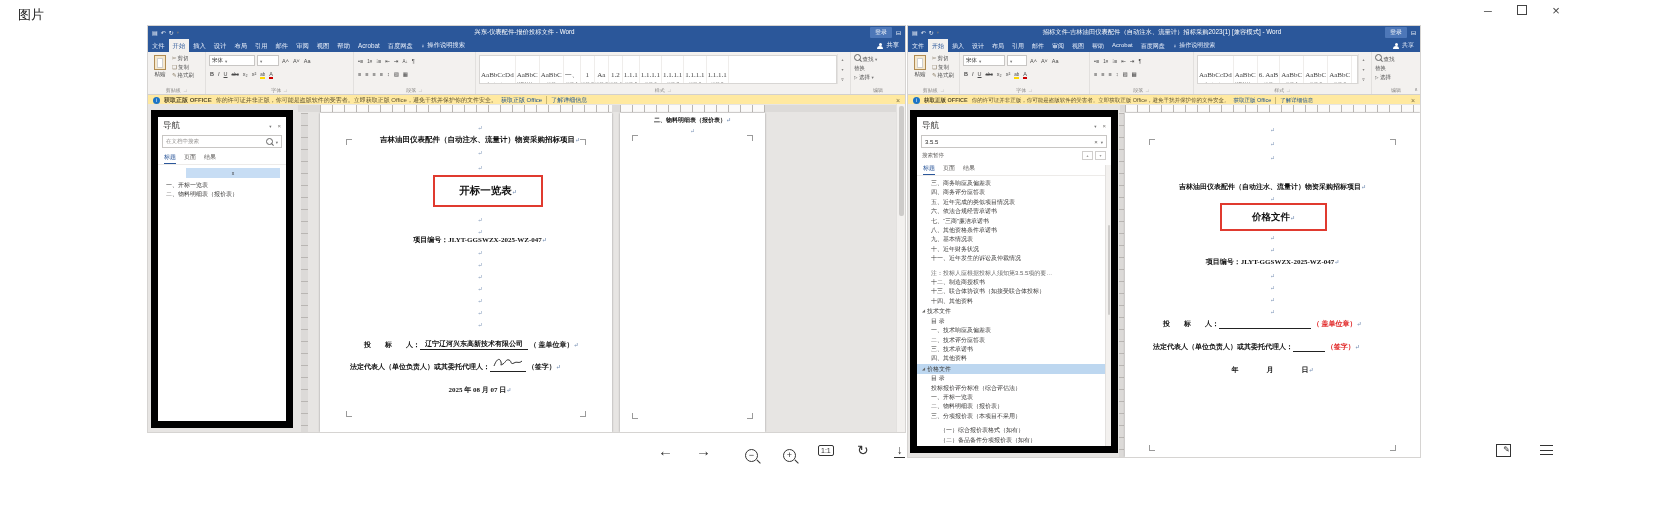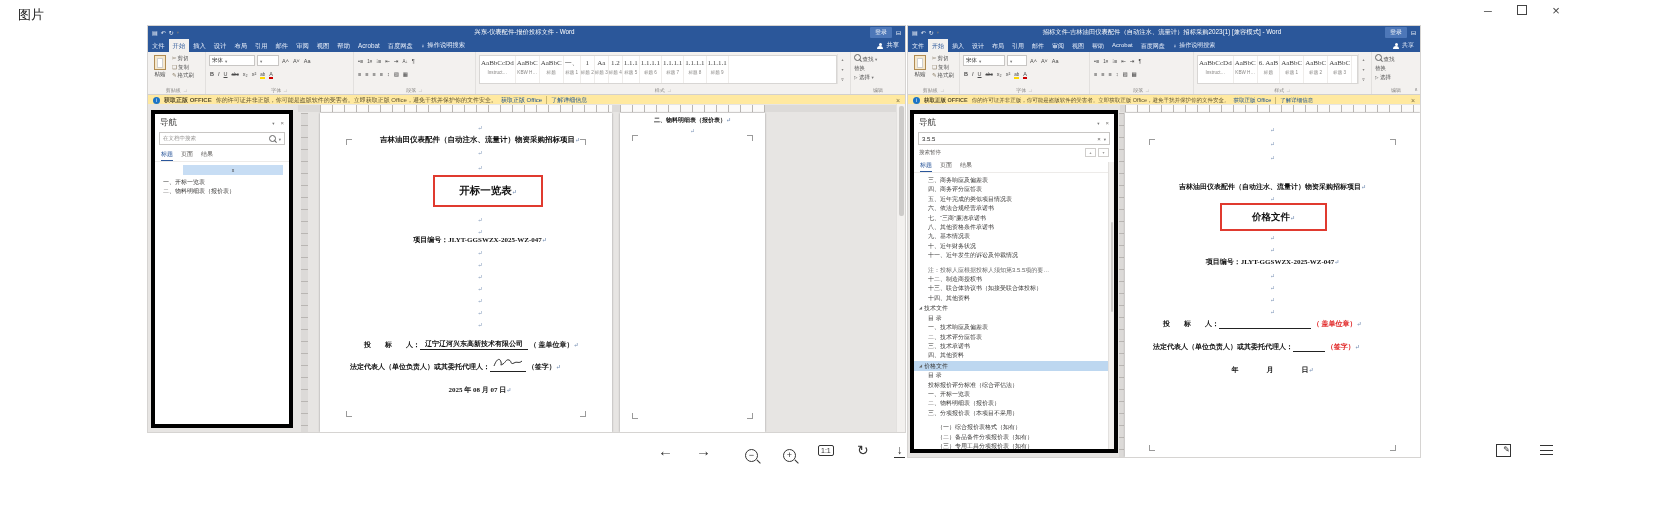--- a/index.html
+++ b/index.html
@@ -64,41 +64,41 @@
   .ic-fontcolor::before{content:"A";border-bottom:2px solid #c00;}
   .ic-highlight::before{content:"ab";border-bottom:2px solid #ffd800;font-size:4.5px;}
   .ic-bullets::before{content:"•≡";} .ic-num::before{content:"1≡";font-size:4.5px;} .ic-mlist::before{content:"⁝≡";}
   .ic-outdent::before{content:"⇤";} .ic-indent::before{content:"⇥";}
   .ic-sort::before{content:"A↓";font-size:4.5px;} .ic-para::before{content:"¶";}
   .ic-align::before{content:"≡";} .ic-spacing::before{content:"↕";}
   .ic-fill::before{content:"▨";} .ic-border::before{content:"▦";}
   .ic-save::before{content:"▤";} .ic-undo::before{content:"↶";} .ic-redo::before{content:"↻";}
   .ic-ribdisp::before{content:"⊟";}
   .sg{background:#fff;border:1px solid #d8d6d4;display:flex;height:27px;margin-top:1px;overflow:hidden;}
-  .sg>div{border-right:1px solid #efedeb;text-align:center;padding-top:2px;flex:0 0 auto;}
+  .sg>div{border-right:1px solid #efedeb;text-align:center;padding-top:14px;flex:0 0 auto;}
   .sgp{font-family:"Liberation Serif","DejaVu Serif",serif;font-size:7px;line-height:10px;white-space:nowrap;overflow:hidden;padding:0 1px;}
   .sgl{font-size:4.6px;color:#8a8886;margin-top:2px;white-space:nowrap;overflow:hidden;}
   .sgcol{width:9px;display:flex;flex-direction:column;align-items:center;justify-content:space-around;border-left:1px solid #e4e2e0;color:#8a8886;font-size:4px;}
   .lens{display:inline-block;width:5px;height:5px;border:1px solid #666;border-radius:50%;position:relative;}
   .lens::after{content:"";position:absolute;width:3px;height:1px;background:#666;transform:rotate(45deg);right:-2px;bottom:-1px;}
   .edit-rows>div{white-space:nowrap;line-height:9px;color:#555;}
   .ic-sel::before{content:"▷";font-size:4.5px;}
   .rib-collapse{position:absolute;right:2px;bottom:2px;color:#8a8886;font-size:5px;}
   
   .banner{height:10px;background:#ffe9a0;display:flex;align-items:center;gap:4px;padding:0 5px;font-size:6px;color:#5c5130;overflow:hidden;}
   .ic-info{flex:0 0 auto;width:7px;height:7px;border-radius:50%;background:#1a73c7;color:#fff;font-size:5px;line-height:7px;text-align:center;}
   .ic-info::before{content:"i";}
   .b-lead{font-weight:bold;white-space:nowrap;}
   .b-msg{white-space:nowrap;overflow:hidden;}
   .lnk{color:#174f8f;white-space:nowrap;}
   .lnk2{border-left:1px solid #c9b670;padding-left:4px;}
   .b-x{margin-left:auto;color:#7a6c43;font-size:7px;}
   
   .docarea{position:absolute;left:0;right:0;top:78px;bottom:0;background:#e7e5e3;overflow:hidden;}
-  .navpane{position:absolute;background:#fff;border:4px solid #000000;font-size:6px;box-sizing:border-box;overflow:hidden;}
+  .navpane{position:absolute;background:#fff;border:7px solid #000000;font-size:6px;box-sizing:border-box;overflow:hidden;}
   .nav-h{display:flex;align-items:center;padding:3px 5px 2px;}
   .nav-h .t{font-size:8.5px;color:#3b3a39;flex:1;}
   .nav-ic{color:#797775;font-size:6px;margin-left:6px;}
   .nav-s{margin:1px 4px;height:11px;border:1px solid #c8c6c4;display:flex;align-items:center;padding:0 3px;gap:3px;background:#fff;}
   .nav-s .ph{flex:1;color:#949290;font-size:5.5px;white-space:nowrap;overflow:hidden;}
   .nav-s .val{flex:1;color:#201f1e;font-size:6px;}
   .nav-status{display:flex;align-items:center;padding:2px 5px 0;color:#605e5c;font-size:5.5px;}
   .nav-status .bb{margin-left:auto;display:flex;gap:2px;}
   .nav-status .bb span{width:9px;height:7px;border:1px solid #d0cecc;color:#a19f9d;font-size:4px;line-height:7px;text-align:center;}
   .nav-tabs{display:flex;gap:8px;padding:4px 6px 0;border-bottom:1px solid #edebe9;font-size:6px;color:#605e5c;}

